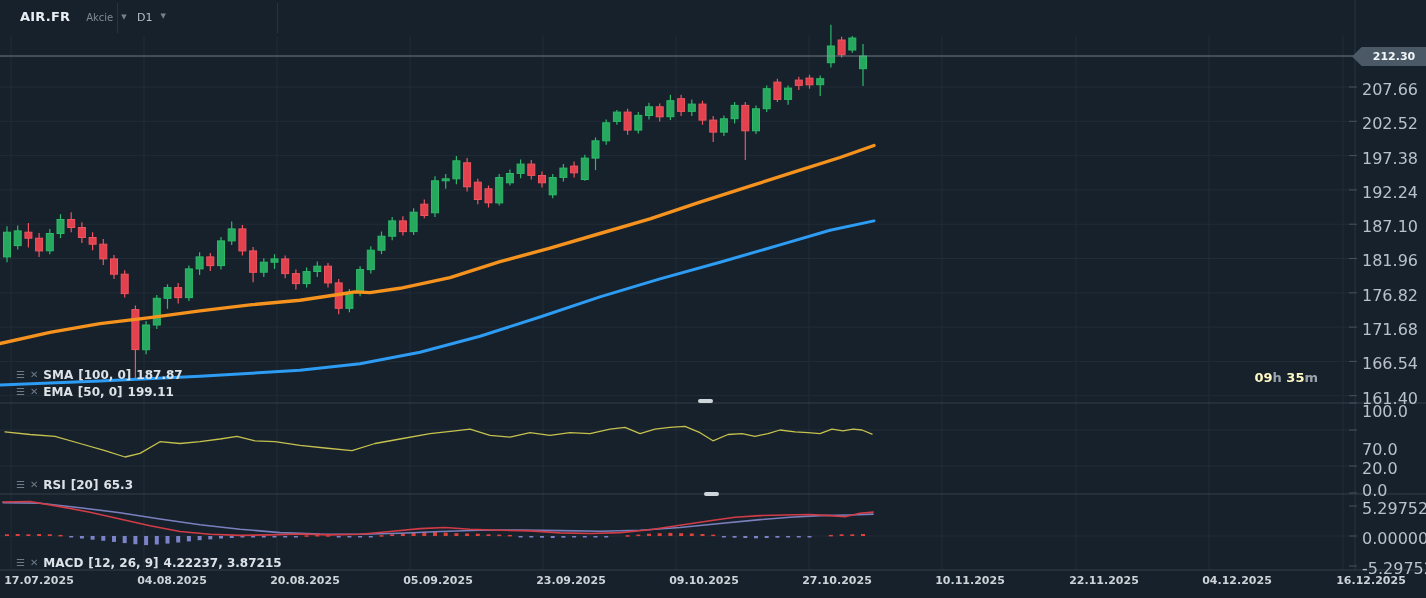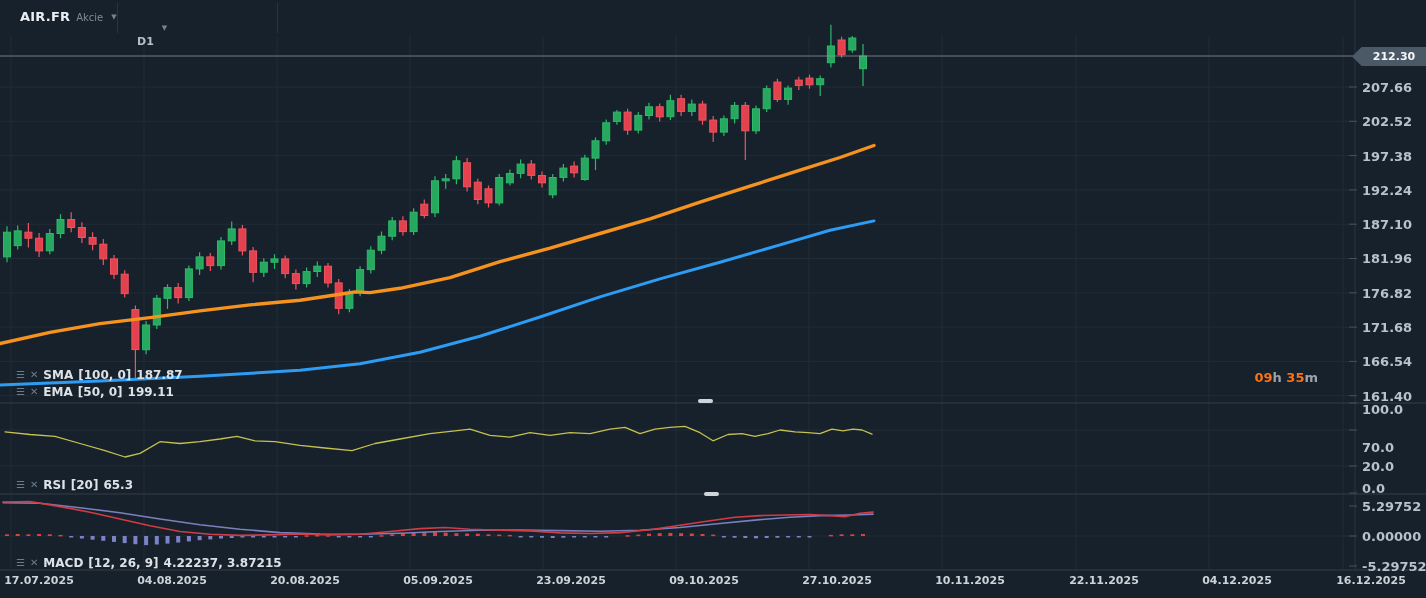--- a/index.html
+++ b/index.html
@@ -5,39 +5,39 @@
   * { margin:0; padding:0; box-sizing:border-box; }
   html,body { width:1426px; height:598px; overflow:hidden; }
   body { background:#17212b; font-family:"DejaVu Sans","Liberation Sans",sans-serif; }
   #app { position:relative; width:1394px; height:598px; background:#17212b; }
   #cv { position:absolute; left:0; top:0; }
 
   
   #topbar { position:absolute; left:0; top:0; width:100%; height:36px; }
   .sym-group { position:absolute; left:20px; top:9px; display:flex; align-items:baseline; cursor:pointer; }
   .sym { color:#e9eef3; font-size:13px; font-weight:700; letter-spacing:.2px; }
-  .sym-type { color:#7f8a94; font-size:10px; margin-left:6px; }
+  .sym-type { color:#7f8a94; font-size:10px; margin-left:16px; }
   .chev { color:#78828c; font-size:7px; margin-left:8px; transform:translateY(-2px); display:inline-block; }
   .tf-group { position:absolute; left:137px; top:11px; display:flex; align-items:center; cursor:pointer; }
-  .tf { color:#b6bec6; font-size:11px; font-weight:700;margin-top:24px; }
+  .tf { color:#b6bec6; font-size:11px; font-weight:400; }
   .vsep { position:absolute; top:3px; width:1px; height:30px; background:#29343f; }
 
   
   .legend { position:absolute; display:flex; align-items:center; height:14px; white-space:nowrap; }
   .legend .ico { color:#6f7c87; font-size:10px; line-height:10px; margin-right:5px; cursor:pointer; }
   .legend .txt { color:#dce2e7; font-size:12px; font-weight:700; }
   .legend .txt span { margin-right:5px; }
 
   
   #countdown { position:absolute; top:370px; right:76px; font-size:13px; font-weight:700; white-space:nowrap; }
-  #countdown .num { color:#f97316; }
+  #countdown .num { color:#fef9c3; }
   #countdown .unit { color:#9aa3ab; }
 
   
-  .ylab { position:absolute; left:1362px; color:#b9c2ca; font-size:13px; font-weight:700; }
+  .ylab { position:absolute; left:1362px; color:#b9c2ca; font-size:16px; font-weight:400; }
   .xlab { position:absolute; width:84px; text-align:center; color:#ccd3d9; font-size:11px; font-weight:700; top:574px; }
 
   
   #badge { position:absolute; left:1352px; top:47px; width:74px; height:19px;
            background:#4b5967; color:#f4f7f9; font-size:11px; font-weight:700;
            line-height:19px; text-align:center; padding-left:10px;
            clip-path:polygon(0 50%, 13% 0, 100% 0, 100% 100%, 13% 100%); }
 
   .handle { position:absolute; width:15px; height:4px; background:#cfd6db; border-radius:2px; }
 </style>

